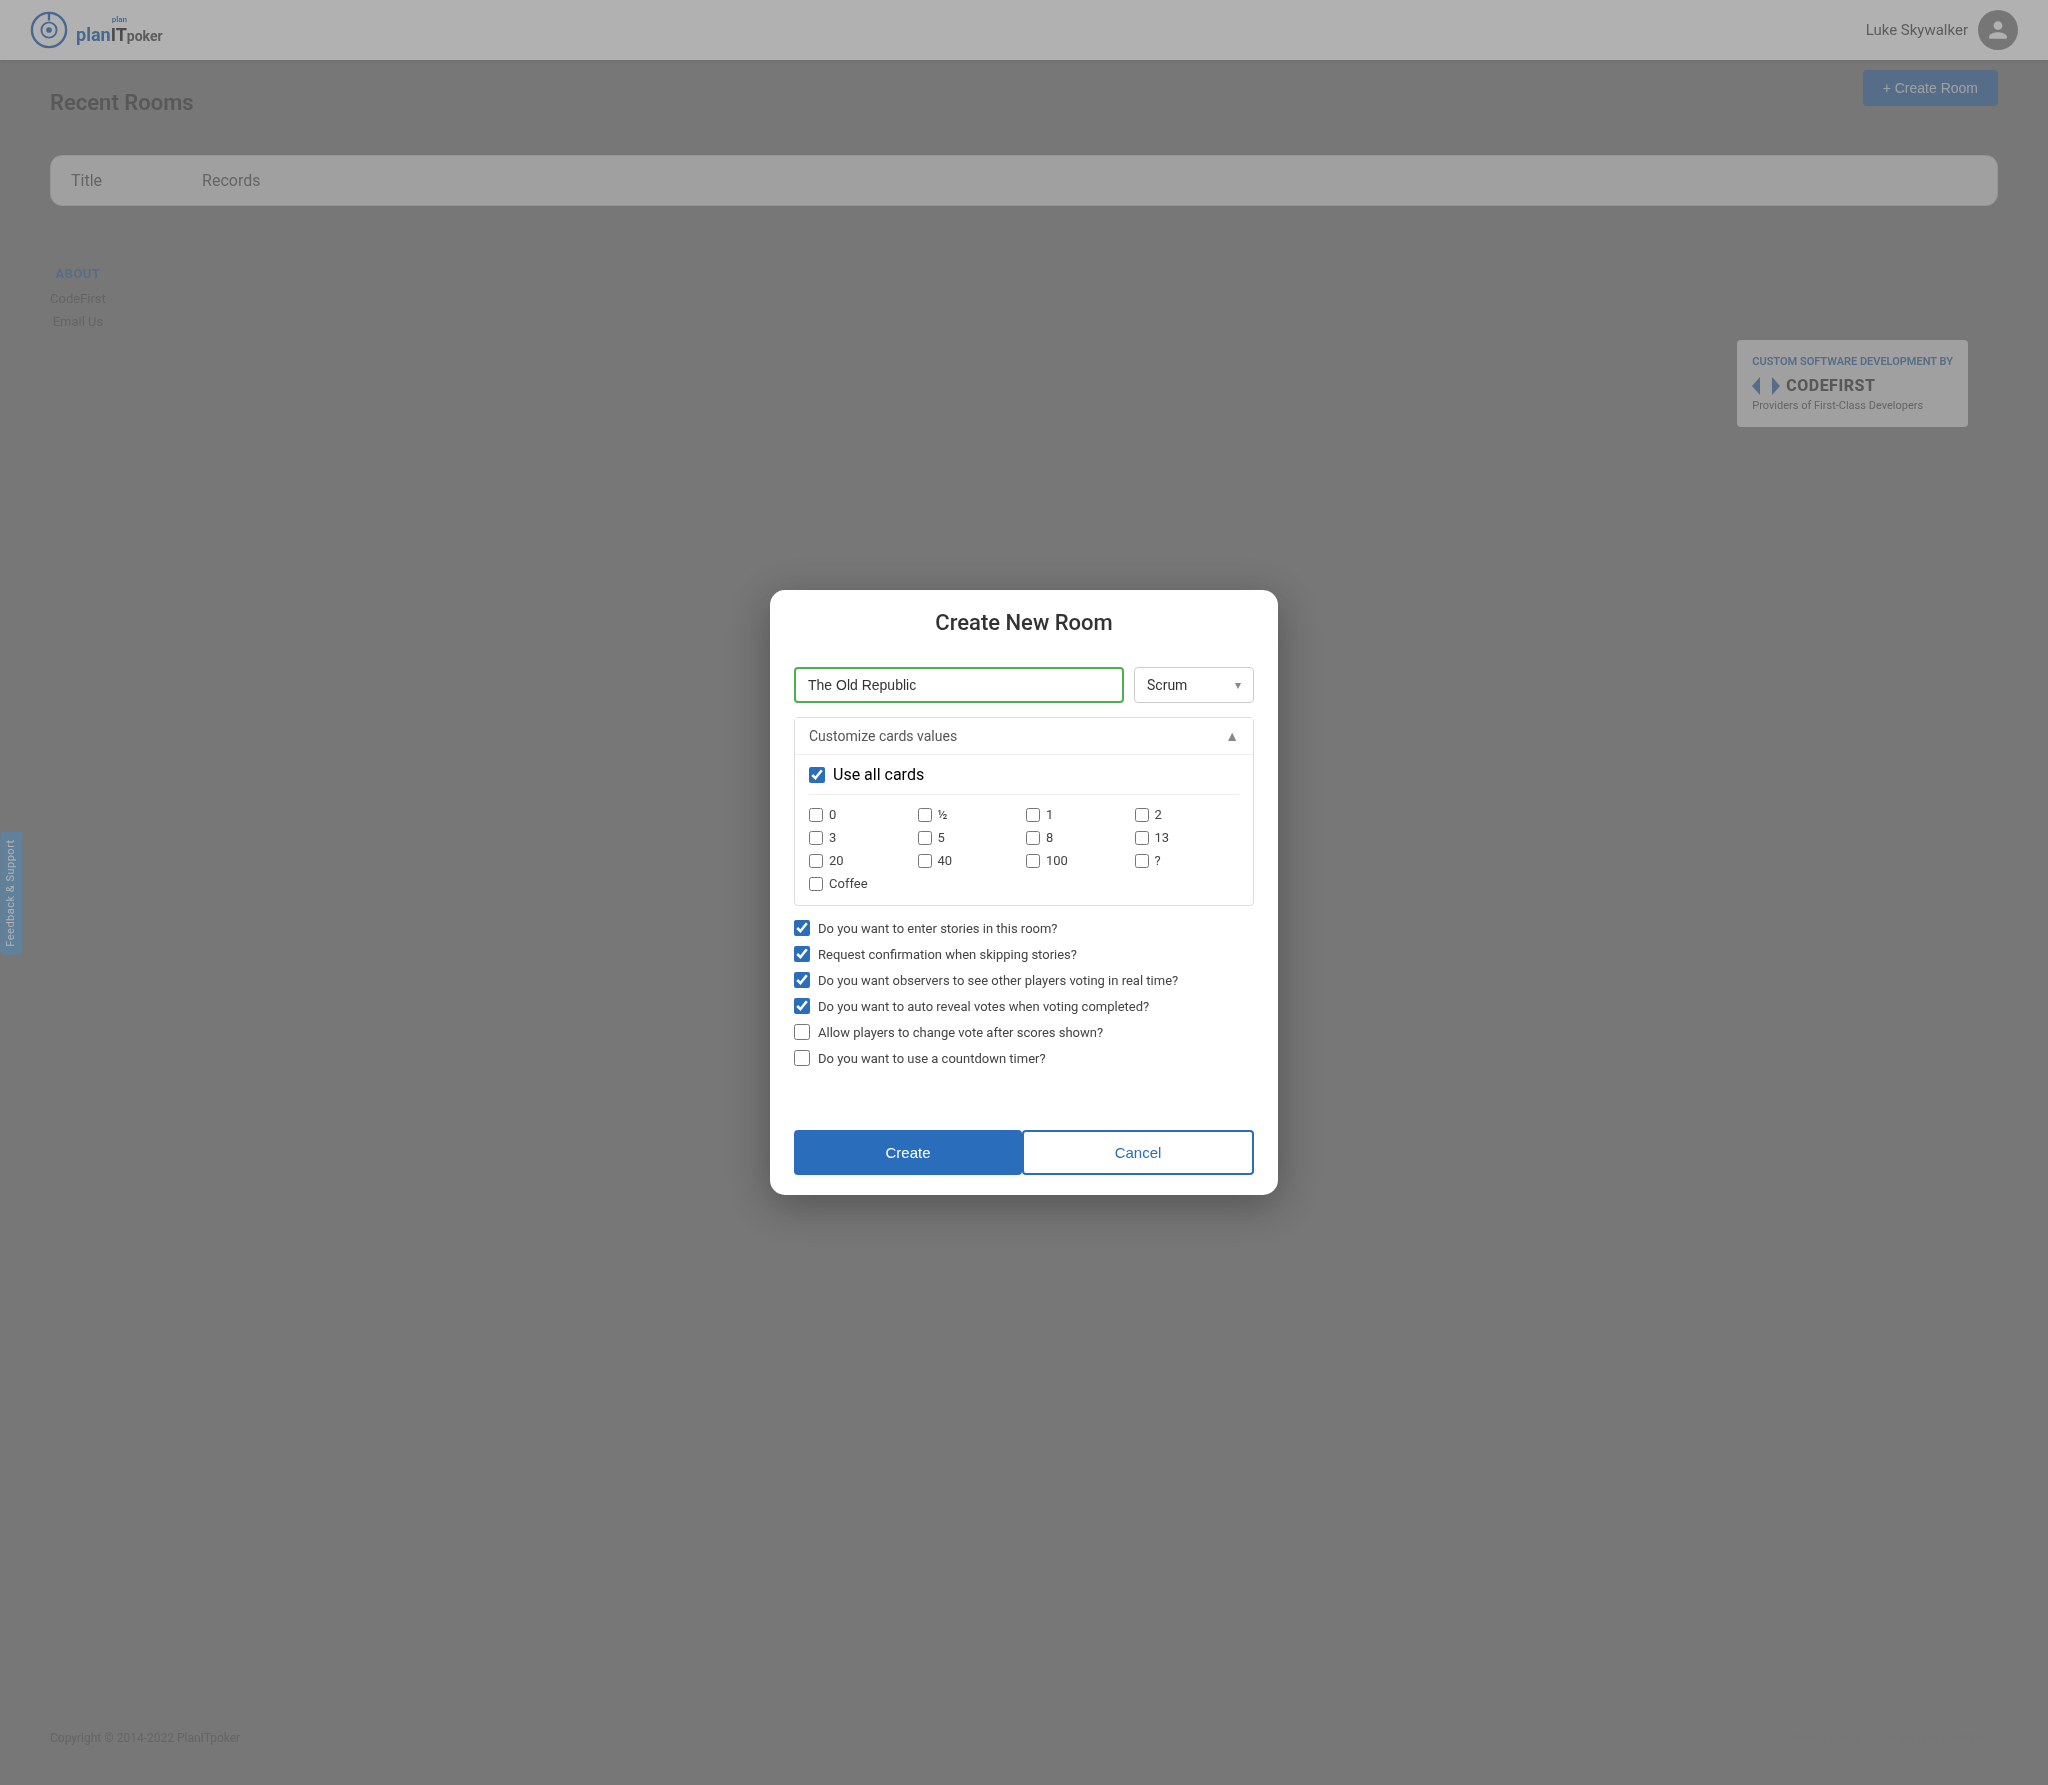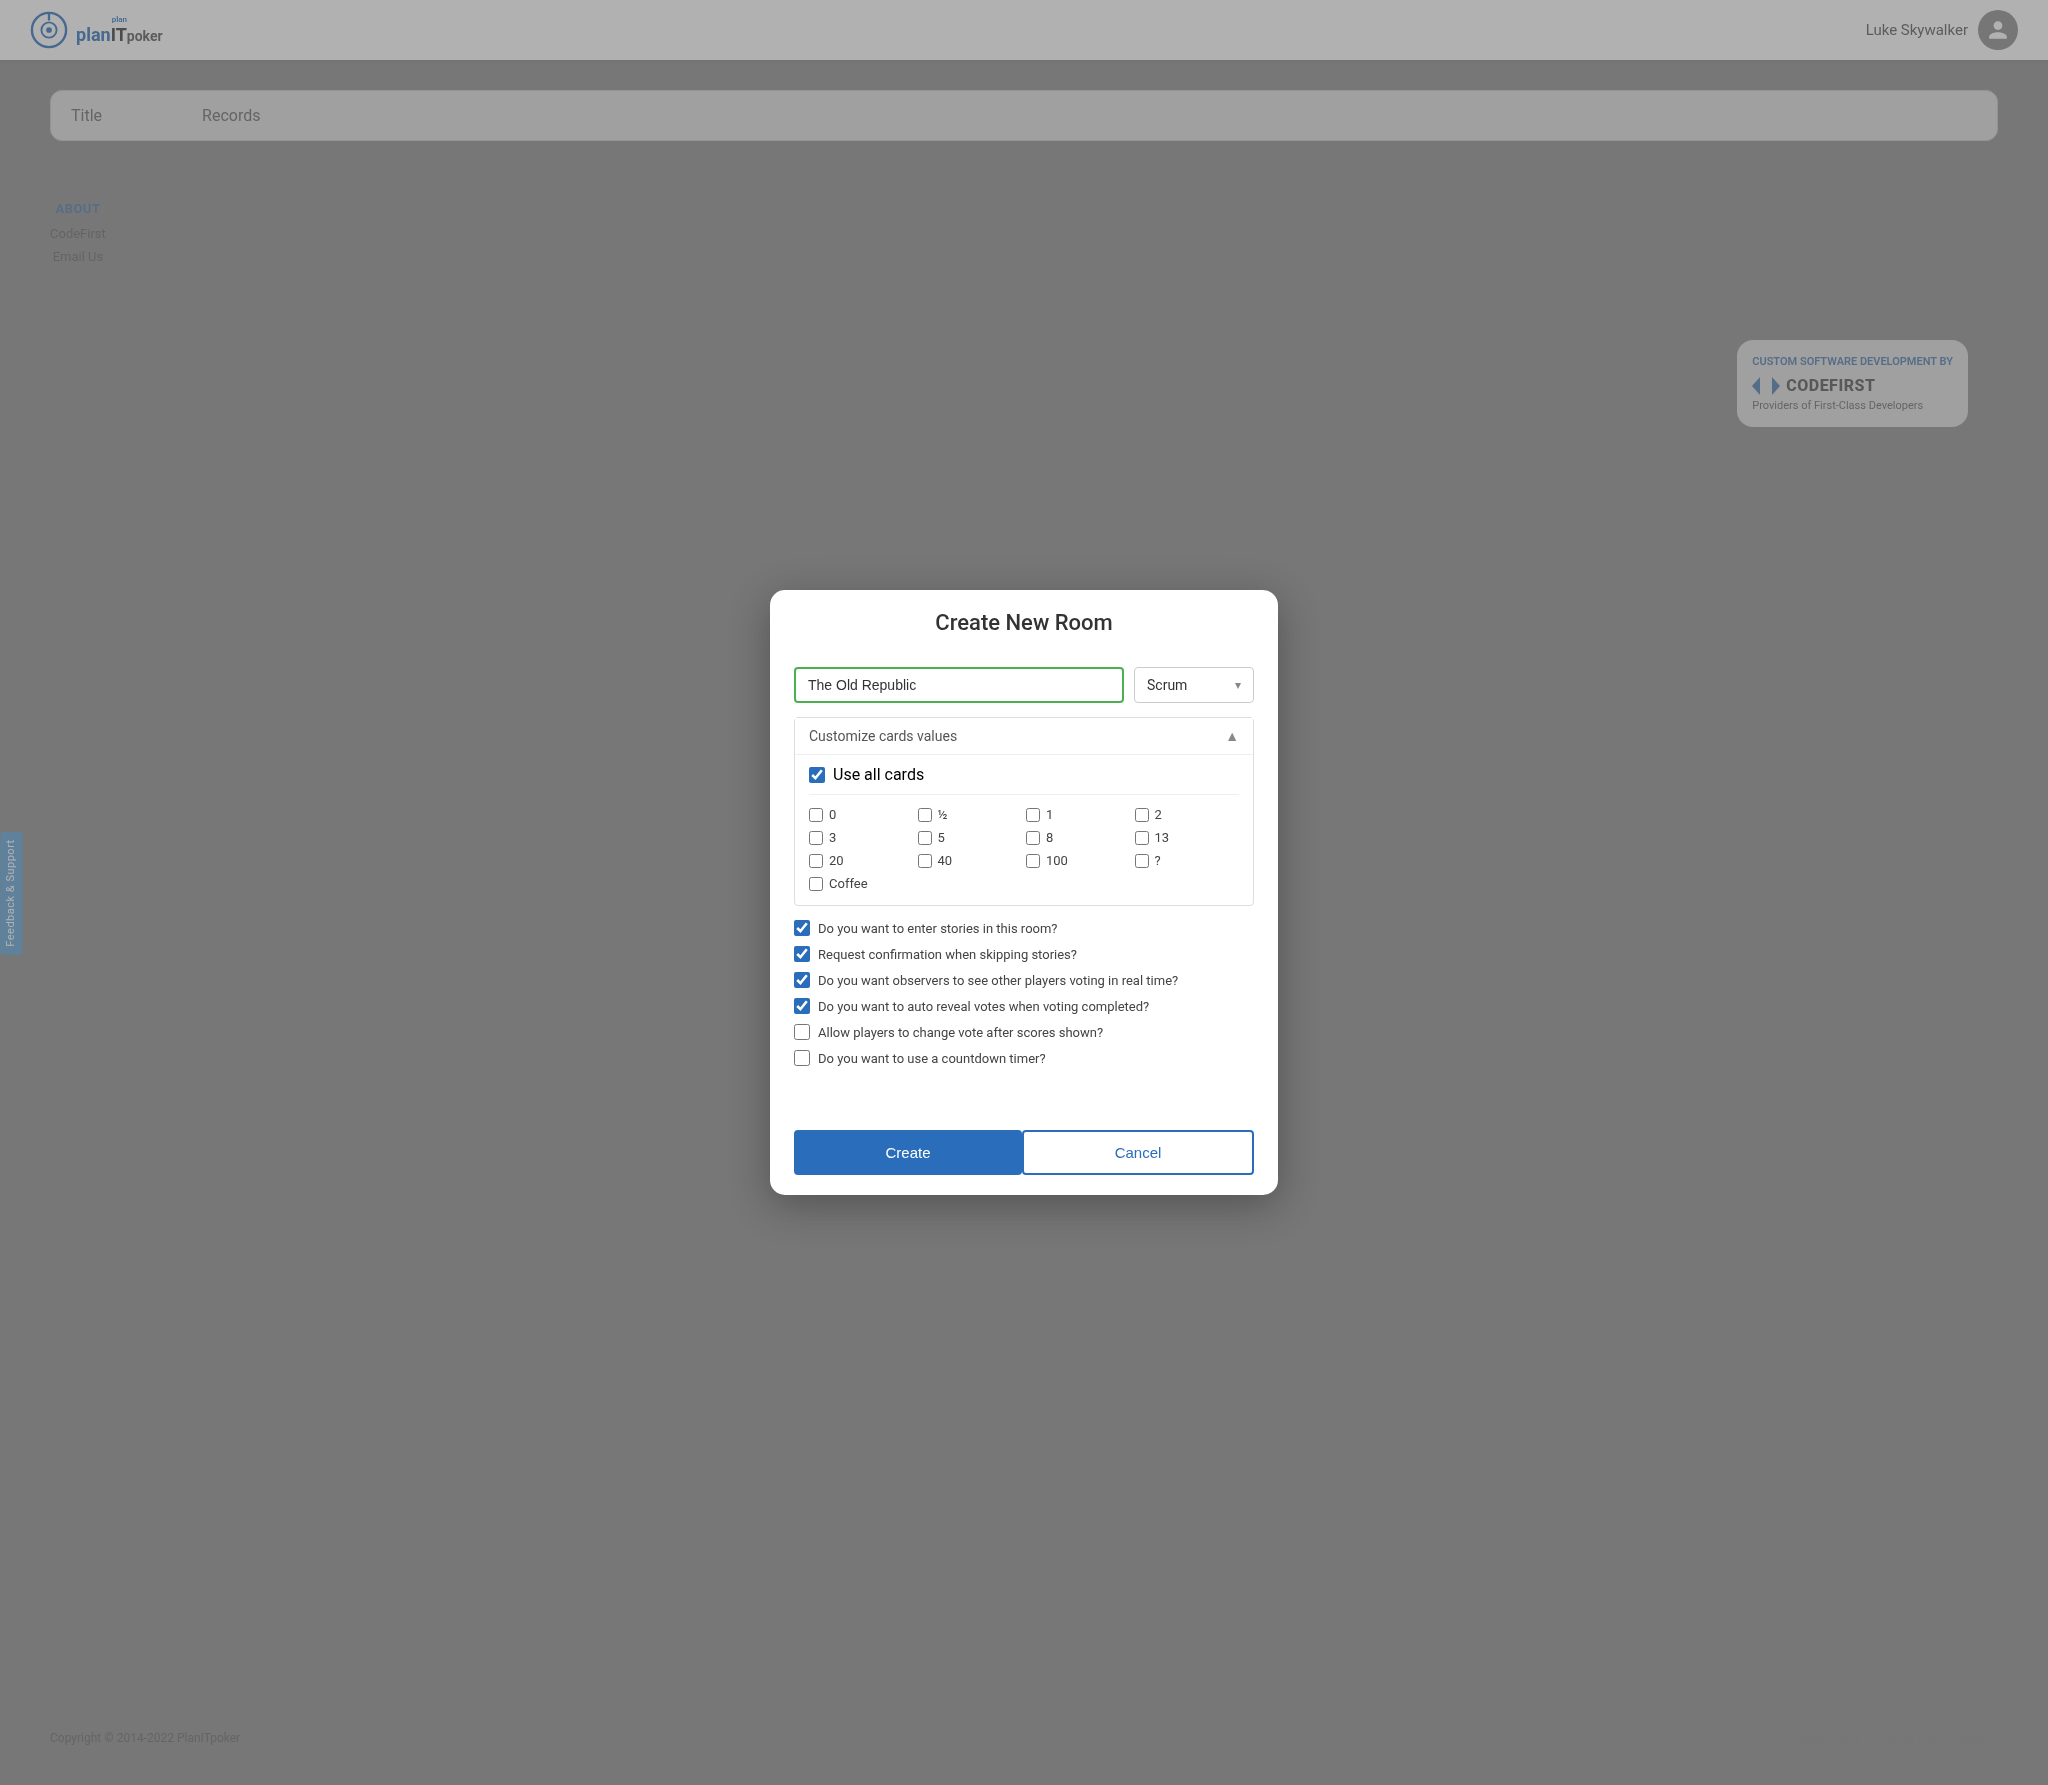--- a/index.html
+++ b/index.html
@@ -123,21 +123,21 @@
       font-size: 13px;
       text-decoration: none;
     }
 
     .codefirst-ad {
       position: absolute;
       top: 340px;
       right: 80px;
       background: #fff;
       padding: 15px;
-      border-radius: 16px;
+      border-radius: 4px;
       opacity: 0.7;
     }
 
     .codefirst-title {
       color: #2a6ebb;
       font-size: 11px;
       font-weight: 600;
       margin-bottom: 8px;
     }
 
@@ -411,20 +411,24 @@
       <span>Luke Skywalker</span>
       <div class="user-avatar">
         <svg width="22" height="22" viewBox="0 0 24 24" fill="#fff">
           <path d="M12 12c2.7 0 4.8-2.1 4.8-4.8S14.7 2.4 12 2.4 7.2 4.5 7.2 7.2 9.3 12 12 12zm0 2.4c-3.2 0-9.6 1.6-9.6 4.8v2.4h19.2v-2.4c0-3.2-6.4-4.8-9.6-4.8z"></path>
         </svg>
       </div>
     </div>
   </nav>
 
   <div class="main-content">
+    <div style="display:flex;justify-content:space-between;align-items:center;margin-bottom:20px;">
+      <h2 class="section-title">Recent Rooms</h2>
+      <button class="create-room-btn">+ Create Room</button>
+    </div>
     <div class="table-header">
       <span>Title</span>
       <span>Records</span>
     </div>
 
     <div style="display:flex;gap:40px;margin-top:30px;text-align:center;">
       <div class="about-section">
         <div class="about-title">ABOUT</div>
         <div class="about-links">
           <a class="about-link">CodeFirst</a>

